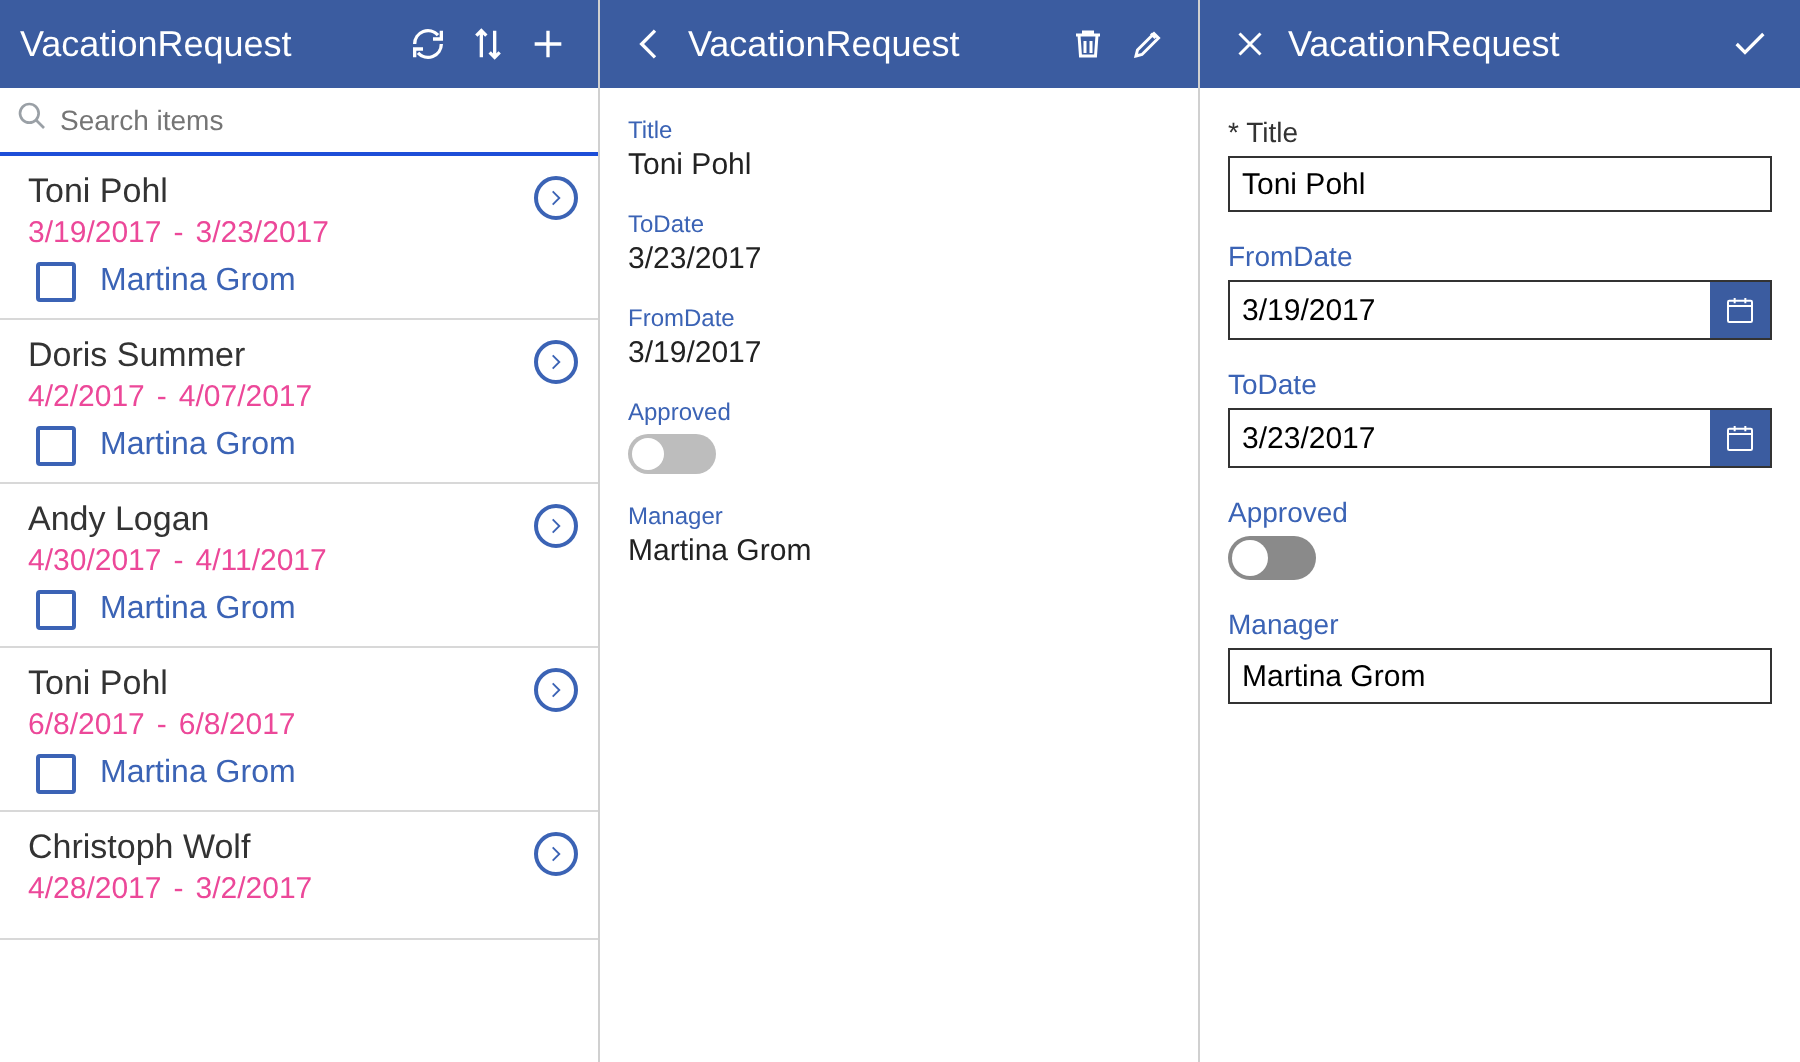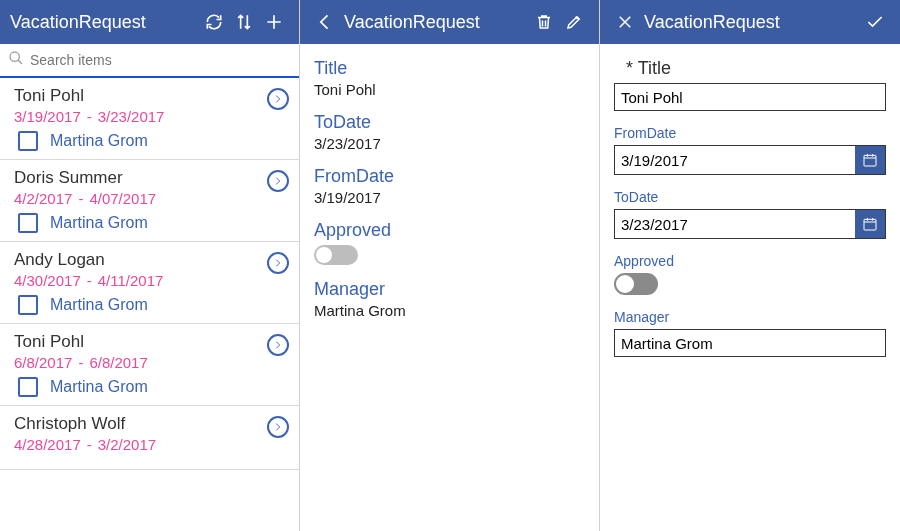--- a/index.html
+++ b/index.html
@@ -24,30 +24,30 @@
   .item .checkbox { width: 20px; height: 20px; border: 2px solid #3b63b5; border-radius: 2px; margin-right: 12px; margin-left: 4px; }
   .item .mgrname { color: #3b63b5; font-size: 16px; }
   .item .chev { position: absolute; right: 10px; top: 10px; width: 22px; height: 22px; border: 2px solid #3b63b5; border-radius: 50%; display: flex; align-items: center; justify-content: center; cursor: pointer; }
   .item .chev svg { stroke: #3b63b5; fill: none; stroke-width: 2.2; }
   .item.cut { padding-bottom: 16px; }
   .item.cut .dates { margin-bottom: 0; }
 
   
   .detail-body { padding: 14px 14px; font-size: 15px; }
   .detail-body .field { margin-bottom: 14px; }
-  .detail-body .label { color: #3b63b5; font-size: 18px; margin-bottom: 2px; }
+  .detail-body .label { color: #3b63b5; font-size: 12px; margin-bottom: 2px; }
   .detail-body .value { color: #222; font-size: 15px; }
   .toggle { width: 44px; height: 20px; background: #bdbdbd; border-radius: 10px; position: relative; margin-top: 4px; }
   .toggle .knob { width: 16px; height: 16px; background: #fff; border-radius: 50%; position: absolute; top: 2px; left: 2px; }
 
   
   .form-body { padding: 14px 14px; font-size: 15px; }
   .form-body .field { margin-bottom: 14px; }
   .form-body .label { color: #3b63b5; font-size: 14px; margin-bottom: 4px; }
-  .form-body .req { color: #333; font-size: 18px; margin-left: 12px; }
+  .form-body .req { color: #333; font-size: 14px; }
   .form-body .textinput { width: 100%; height: 28px; border: 1px solid #333; padding: 2px 6px; font-size: 15px; outline: none; }
   .form-body .datewrap { display: flex; width: 100%; height: 30px; border: 1px solid #333; }
   .form-body .datewrap input { flex: 1; border: none; outline: none; padding: 2px 6px; font-size: 15px; }
   .form-body .datebtn { width: 30px; background: #3b5ca0; display: flex; align-items: center; justify-content: center; cursor: pointer; }
   .form-body .datebtn svg { stroke: #fff; fill: none; stroke-width: 1.5; }
   .form-body .toggle2 { width: 44px; height: 22px; background: #8a8a8a; border-radius: 11px; position: relative; margin-top: 2px; }
   .form-body .toggle2 .knob { width: 18px; height: 18px; background: #fff; border-radius: 50%; position: absolute; top: 2px; left: 2px; }
 </style>
 </head>
 <body>

